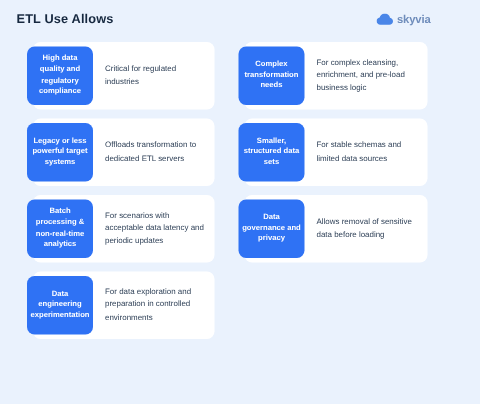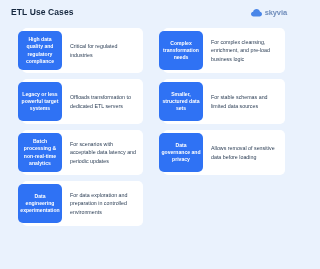--- a/index.html
+++ b/index.html
@@ -118,21 +118,21 @@
   .desc-text {
     font-size: 5.3px;
     line-height: 1.52;
     color: #2c3e55;
   }
 </style>
 </head>
 <body>
 
 <div class="header">
-  <div class="page-title">ETL Use Cases</div>
+  <div class="page-title">ETL Use Allows</div>
   <div class="brand">
     <svg class="brand-cloud" width="11" height="8" viewBox="0 0 22 16">
       <path d="M5.2 15C2.3 15 0 12.8 0 10.1c0-2.4 1.8-4.4 4.2-4.8C4.9 2.3 7.7 0 11.1 0c3.5 0 6.4 2.5 6.9 5.7 2.3.3 4 2.2 4 4.5 0 2.6-2.2 4.8-4.9 4.8H5.2z" fill="#4a86e8"></path>
     </svg>
     <div class="brand-name">skyvia</div>
   </div>
 </div>
 
 <div class="grid">
 

